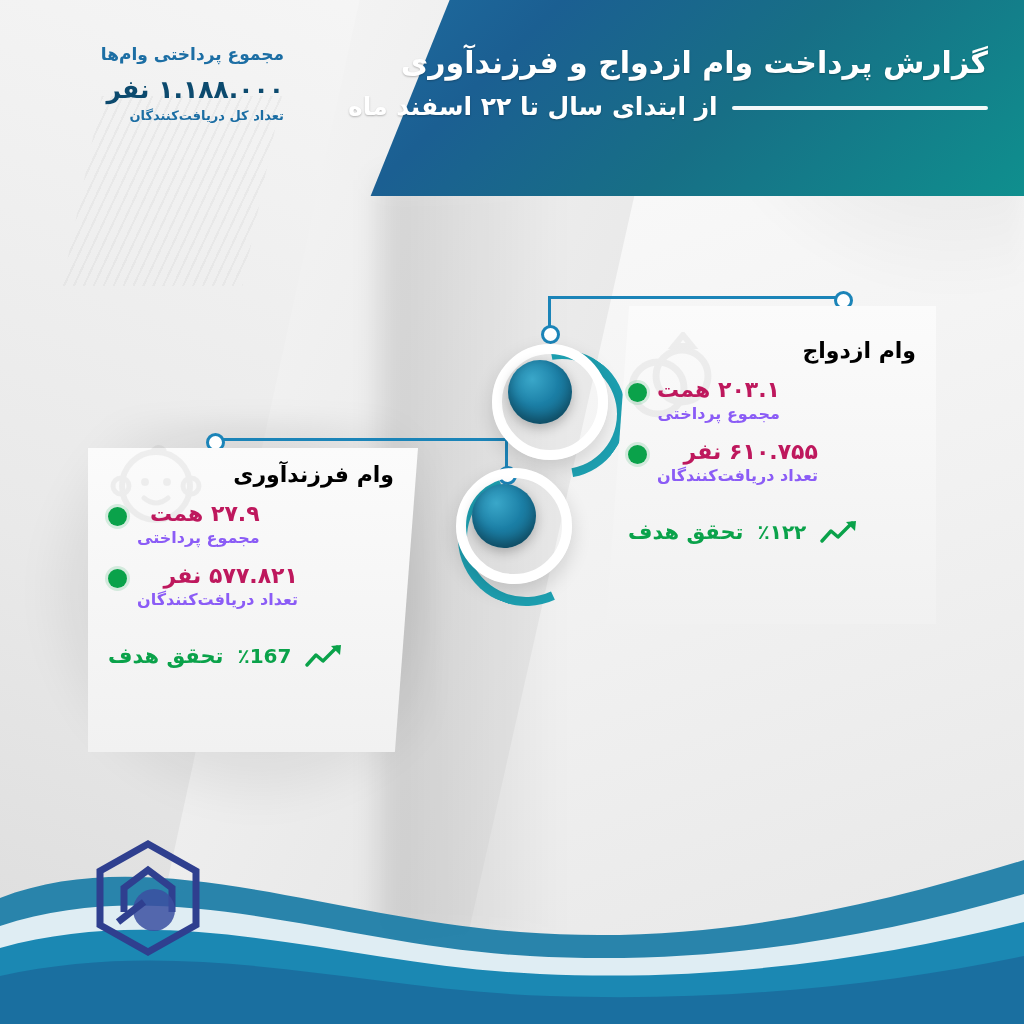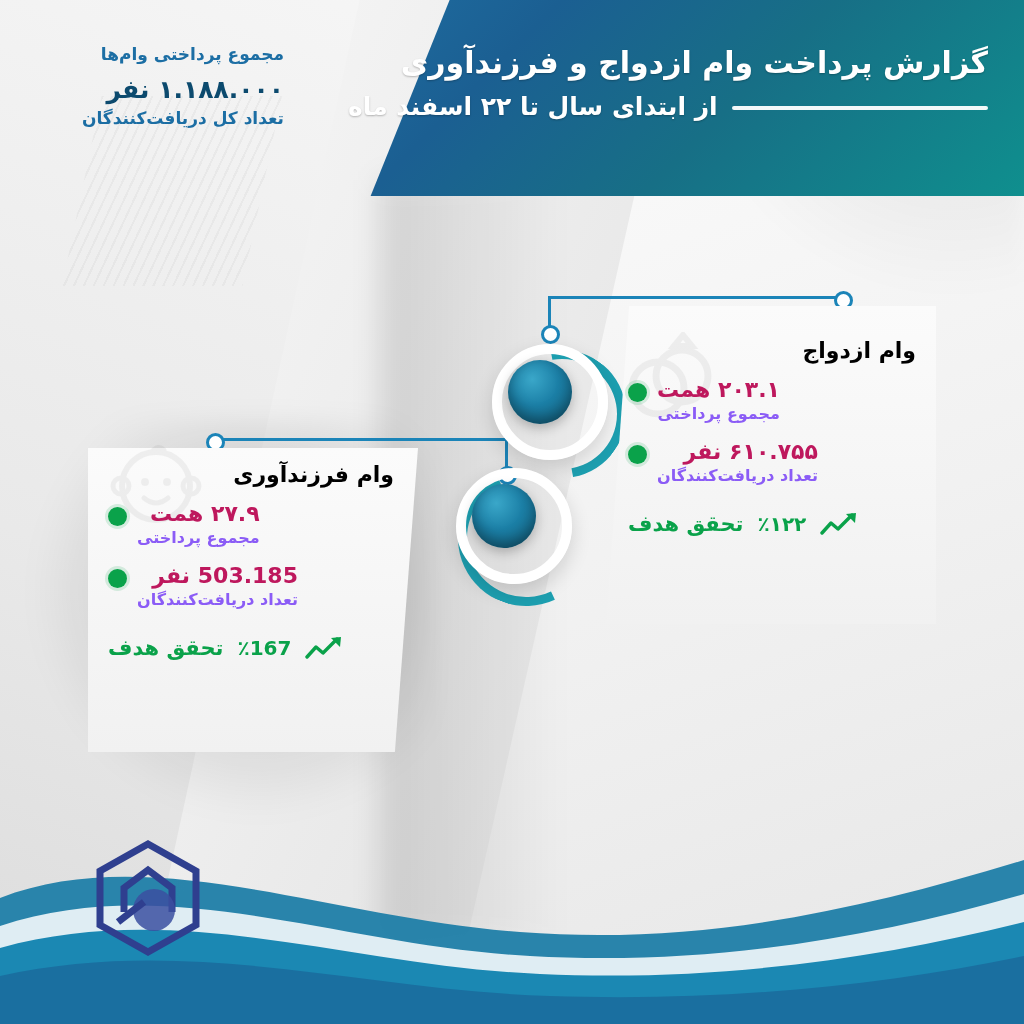--- a/index.html
+++ b/index.html
@@ -67,21 +67,21 @@
     flex:1;height:4px;background:#ffffff;border-radius:2px;opacity:.95;margin-top:4px;
   }
 
   
   .summary{
     position:absolute;top:40px;right:740px;width:250px;text-align:right;
   }
   .sum-line1{font-size:29px;font-weight:700;color:#0aa24a;line-height:1.1;}
   .sum-line2{font-size:17px;font-weight:700;color:#1c6ea4;margin-top:4px;}
   .sum-line3{font-size:25px;font-weight:700;color:#0c4a6e;margin-top:12px;line-height:1.1;}
-  .sum-line4{font-size:17px;font-weight:700;color:#1c6ea4;margin-top:4px;}
+  .sum-line4{font-size:13px;font-weight:700;color:#1c6ea4;margin-top:4px;}
   .summary-ghost{
     position:absolute;top:96px;right:742px;width:220px;height:190px;
     background:repeating-linear-gradient(115deg,rgba(0,0,0,.035) 0 2px,rgba(0,0,0,0) 2px 9px);
     clip-path:polygon(18% 0,100% 0,82% 100%,0 100%);
     pointer-events:none;
   }
 
   
   .conn{position:absolute;background:#1b84b8;}
   .conn-dot{
@@ -122,21 +122,21 @@
     justify-content:flex-start;gap:10px;margin-top:14px;
   }
   .bullet{
     width:19px;height:19px;border-radius:50%;background:#0aa24a;flex:0 0 auto;margin-top:6px;
     box-shadow:0 0 0 3px rgba(10,162,74,.15);
   }
   .metric-text{text-align:right;}
   .metric-value{font-size:22px;font-weight:700;color:#be185d;line-height:1.2;}
   .metric-label{font-size:16px;font-weight:700;color:#8b5cf6;line-height:1.35;}
   .goal-row{
-    display:flex;flex-direction:row-reverse;align-items:center;gap:14px;margin-top:24px;
+    display:flex;flex-direction:row-reverse;align-items:center;gap:14px;margin-top:32px;
   }
   .goal-label{font-size:21px;font-weight:700;color:#0aa24a;}
   .goal-pct{font-size:20px;font-weight:700;color:#0aa24a;}
   .goal-arrow{display:block;}
 
   
   .wm{position:absolute;opacity:.07;}
 
   
   .wave{position:absolute;left:0;bottom:0;width:1024px;height:210px;}
@@ -248,21 +248,21 @@
       <div class="bullet"></div>
       <div class="metric-text">
         <div class="metric-value">۲۷.۹ همت</div>
         <div class="metric-label">مجموع پرداختی</div>
       </div>
     </div>
 
     <div class="metric">
       <div class="bullet"></div>
       <div class="metric-text">
-        <div class="metric-value">503.185 نفر</div>
+        <div class="metric-value">۵۷۷.۸۲۱ نفر</div>
         <div class="metric-label">تعداد دریافت‌کنندگان</div>
       </div>
     </div>
 
     <div class="goal-row">
       <div class="goal-label">تحقق هدف</div>
       <div class="goal-pct">٪167</div>
       <svg class="goal-arrow" width="44" height="26" viewBox="0 0 44 26">
         <polyline points="2,22 11,12 18,18 32,4" fill="none" stroke="#0aa24a" stroke-width="3.4" stroke-linecap="round" stroke-linejoin="round"></polyline>
         <polygon points="26,3 36,2 35,12" fill="#0aa24a"></polygon>

